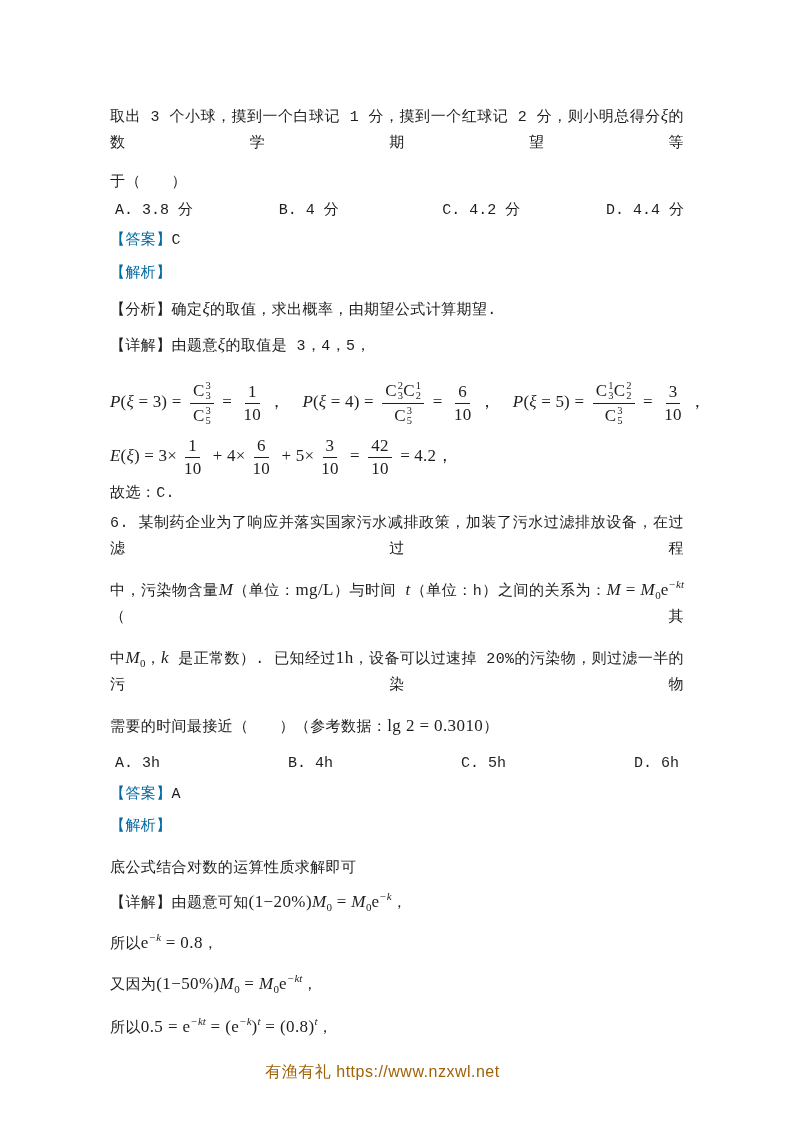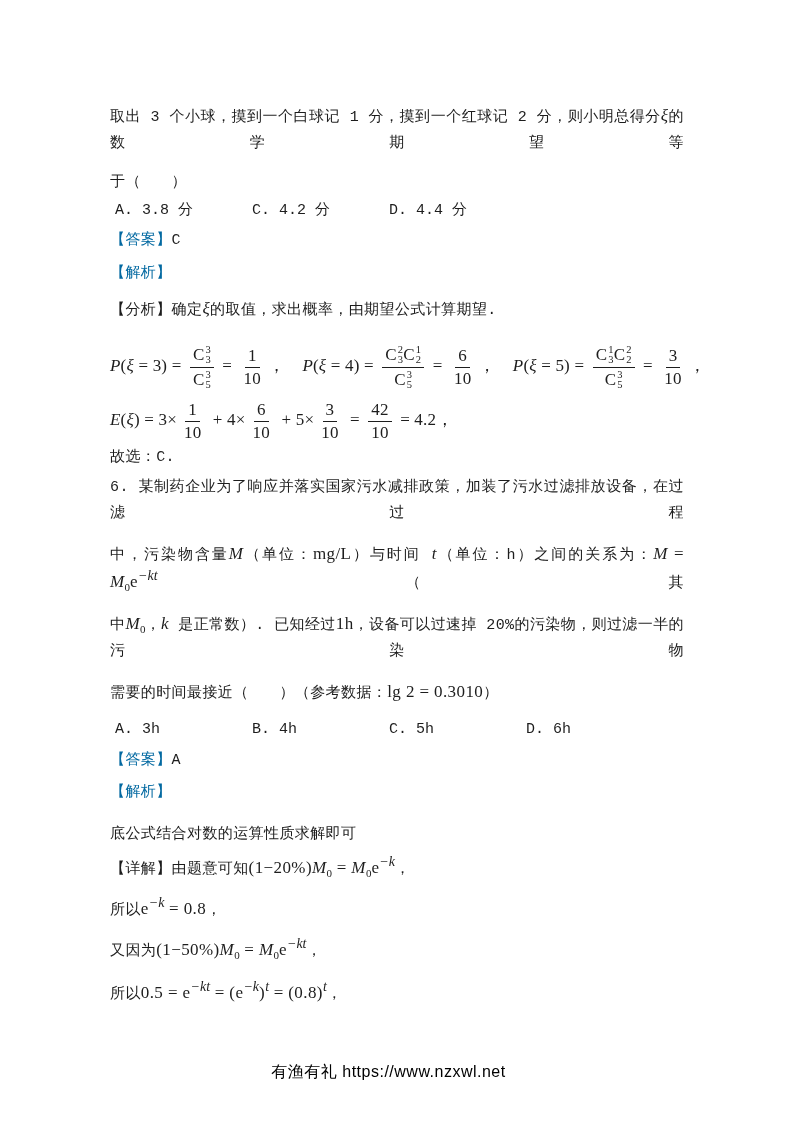--- a/index.html
+++ b/index.html
@@ -1,72 +1,74 @@
 <!DOCTYPE html>
 <html><head>
 <meta charset="utf-8">
 <style>
   html,body { margin:0; padding:0; background:#ffffff; }
   .page {
     position:relative; width:765px; height:1122px; background:#ffffff;
     font-family:"Liberation Mono","DejaVu Sans Mono",monospace;
-    color:#1d1d1d; overflow:hidden;padding-left:12px;
+    color:#1d1d1d; overflow:hidden;
   }
   .content { position:absolute; left:110px; top:0; width:574px; }
   p { margin:0; }
   .line { font-size:15px; line-height:26px; letter-spacing:0.4px; }
   .just { text-align:justify; text-align-last:justify; }
   .tag { color:#0369a1; }
-  .opts { display:flex; font-size:15px; line-height:26px; padding-left:5px; }
+  .opts { display:flex; font-size:15px; line-height:26px; padding-left:5px;gap:36px; }
   .opt { width:137px; white-space:nowrap; }
   .opt:last-child { width:auto;text-align:right; }
   .ol { margin-right:9px; }
   
   .mi { font-family:"Liberation Serif","DejaVu Serif",serif; font-style:italic; font-size:17px; }
   .mn { font-family:"Liberation Serif","DejaVu Serif",serif; font-style:normal; font-size:17px; }
-  .msup { font-size:14px; font-style:italic; line-height:0; vertical-align:super; letter-spacing:0; }
+  .msup { font-size:11px; font-style:italic; line-height:0; vertical-align:super; letter-spacing:0; }
   .msub { font-size:11px; font-style:normal; line-height:0; vertical-align:sub; letter-spacing:0; }
   .formula {
     font-family:"Liberation Serif","DejaVu Serif",serif;
     font-size:17px; line-height:50px; letter-spacing:0.2px; white-space:nowrap;
   }
   .frac {
     display:inline-flex; flex-direction:column; align-items:center;
     vertical-align:middle; margin:0 4px; line-height:18px;
   }
   .fnum { display:inline-flex; align-items:center; justify-content:center;
           border-bottom:1px solid #1d1d1d; padding:0 3px 2px; }
   .fden { display:inline-flex; align-items:center; justify-content:center; padding:2px 3px 0; }
   .cw { display:inline-flex; align-items:center; }
   .cb { font-size:17px; font-style:normal; }
   .ss { display:inline-flex; flex-direction:column; font-size:10.5px; line-height:10px; margin-left:1px; }
   .footer {
     position:absolute; left:0; right:0; top:1062px; text-align:center;
     font-family:"Liberation Sans","DejaVu Sans",sans-serif;
-    font-size:16px; color:#000000; letter-spacing:0.5px;
+    font-size:16px; color:#a16207; letter-spacing:0.5px;
   }
 </style>
 </head>
 <body>
 
 <div class="page">
   <div class="content">
 
     <p class="line just" style="margin-top:103px"><span>取出 3 个小球，摸到一个白球记 1 分，摸到一个红球记 2 分，则小明总得分</span><span class="mi">ξ</span><span>的数学期望等</span></p>
     <p class="line" style="margin-top:13px">于（　　）</p>
 
     <div class="opts" style="margin-top:2px">
       <span class="opt"><span class="ol">A.</span><span>3.8 分</span></span>
+      <span class="opt"><span class="ol">B.</span><span>4 分</span></span>
       <span class="opt"><span class="ol">C.</span><span>4.2 分</span></span>
       <span class="opt"><span class="ol">D.</span><span>4.4 分</span></span>
     </div>
 
     <p class="line" style="margin-top:4px"><span class="tag">【答案】</span><span>C</span></p>
     <p class="line" style="margin-top:7px"><span class="tag">【解析】</span></p>
     <p class="line" style="margin-top:9px"><span>【分析】确定</span><span class="mi">ξ</span><span>的取值，求出概率，由期望公式计算期望.</span></p>
+    <p class="line" style="margin-top:8px"><span>【详解】由题意</span><span class="mi">ξ</span><span>的取值是 3，4，5，</span></p>
 
     <div class="formula" style="margin-top:17px"><span class="mi">P</span><span class="mn">(</span><span class="mi">ξ</span><span class="mn"> = 3) = </span><span class="frac">
           <span class="fnum">
             <span class="cw">
               <span class="cb">C</span>
               <span class="ss">
                 <span class="s1">3</span>
                 <span class="s2">3</span>
               </span>
             </span>

